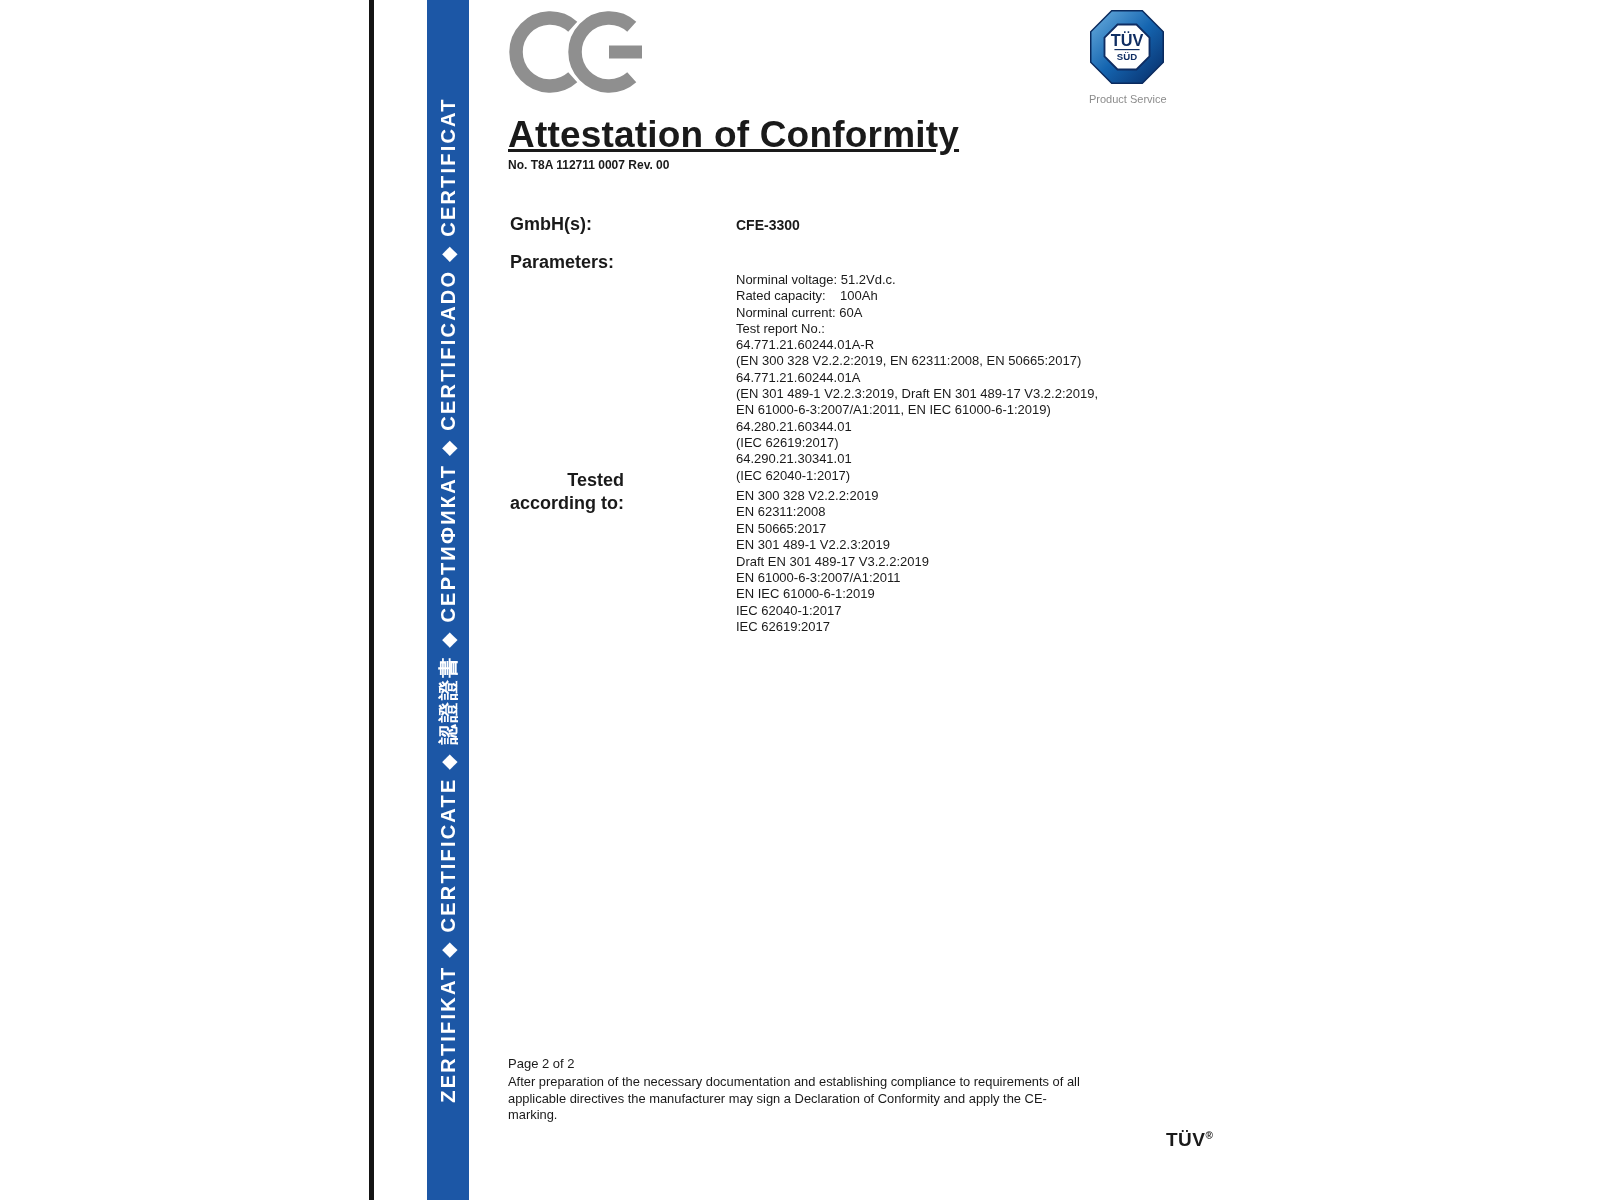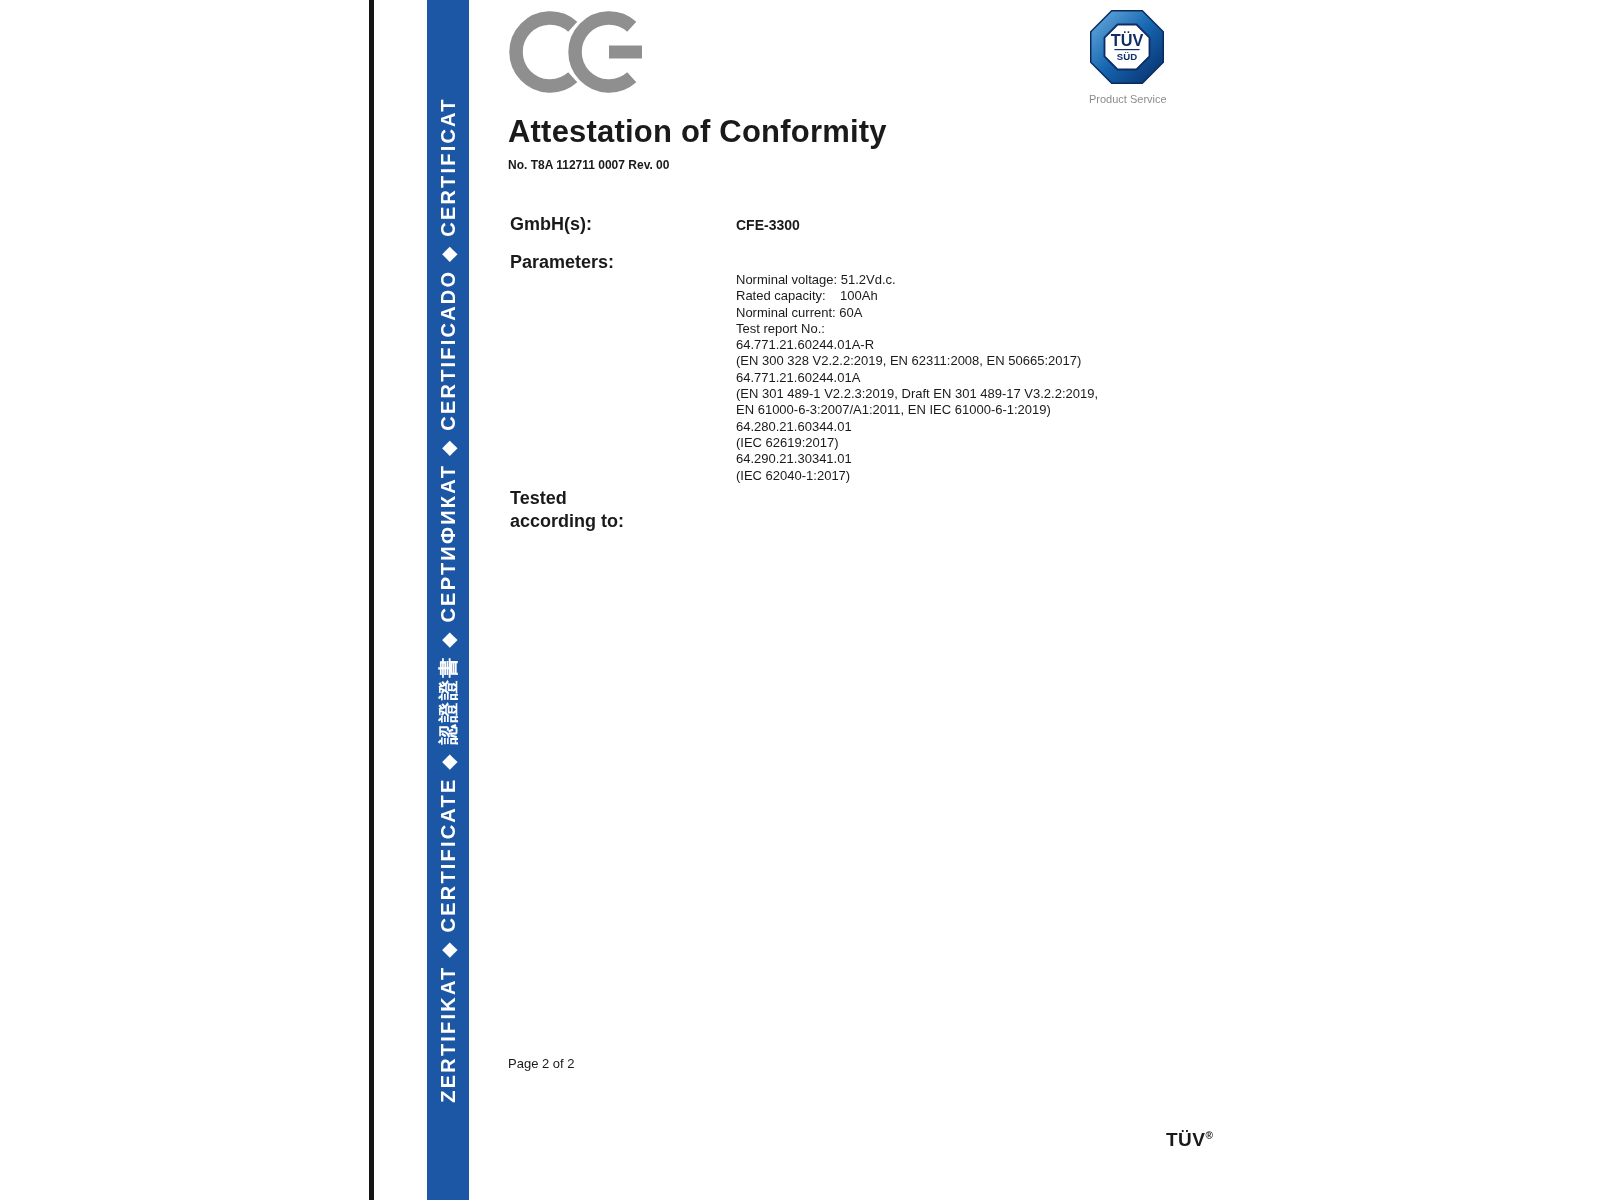--- a/index.html
+++ b/index.html
@@ -12,27 +12,27 @@
   .banner{left:427px;top:1200px;width:1200px;height:42px;
           transform:rotate(-90deg);transform-origin:0 0;
           display:flex;align-items:center;justify-content:center;
           color:#ffffff;font-weight:bold;font-size:20px;letter-spacing:2.2px;white-space:nowrap;}
 
   .ce{left:509px;top:11px;}
 
   .tuv-logo{left:1089px;top:8px;width:76px;text-align:center;}
   .tuv-caption{font-size:11px;color:#8c8c8c;margin-top:3px;white-space:nowrap;}
 
-  .title{left:508px;top:114px;font-size:31px;font-weight:bold;letter-spacing:.2px;}
+  .title{left:508px;top:114px;font-size:37px;font-weight:bold;letter-spacing:.2px;text-decoration:underline;}
   .cert-no{left:508px;top:158px;font-size:12px;font-weight:bold;}
 
   .field-label{left:510px;font-size:18px;font-weight:bold;line-height:23px;white-space:pre-line;}
   .lbl-model{top:213px;}
   .lbl-params{top:251px;}
-  .lbl-tested{top:487px;}
+  .lbl-tested{top:469px;text-align:right;}
 
   .model-value{left:736px;top:217px;font-size:14px;font-weight:bold;}
   .lines{white-space:pre-wrap;font-size:13px;line-height:16.3px;}
   .params-value{left:736px;top:272px;}
   .tested-value{left:736px;top:488px;line-height:16.4px;}
 
   .footer-page{left:508px;top:1056px;font-size:13px;}
   .disclaimer{left:508px;top:1074px;font-size:12.9px;line-height:16.6px;white-space:pre;}
   .address{left:508px;top:1163px;font-size:13px;}
   .brand{left:1166px;top:1129px;font-size:19px;font-weight:bold;letter-spacing:.5px;}
@@ -91,19 +91,31 @@
 64.771.21.60244.01A
 (EN 301 489-1 V2.2.3:2019, Draft EN 301 489-17 V3.2.2:2019,
 EN 61000-6-3:2007/A1:2011, EN IEC 61000-6-1:2019)
 64.280.21.60344.01
 (IEC 62619:2017)
 64.290.21.30341.01
 (IEC 62040-1:2017)</div>
 
   <div class="abs field-label lbl-tested">Tested
 according to:</div>
+  <div class="abs lines tested-value">EN 300 328 V2.2.2:2019
+EN 62311:2008
+EN 50665:2017
+EN 301 489-1 V2.2.3:2019
+Draft EN 301 489-17 V3.2.2:2019
+EN 61000-6-3:2007/A1:2011
+EN IEC 61000-6-1:2019
+IEC 62040-1:2017
+IEC 62619:2017</div>
 
   <div class="abs footer-page">Page 2 of 2</div>
+  <div class="abs disclaimer">After preparation of the necessary documentation and establishing compliance to requirements of all
+applicable directives the manufacturer may sign a Declaration of Conformity and apply the CE-
+marking.</div>
   <div class="abs brand">
     <span>TÜV</span><sup>®</sup>
   </div>
 
 </div>
 
 </body></html>

